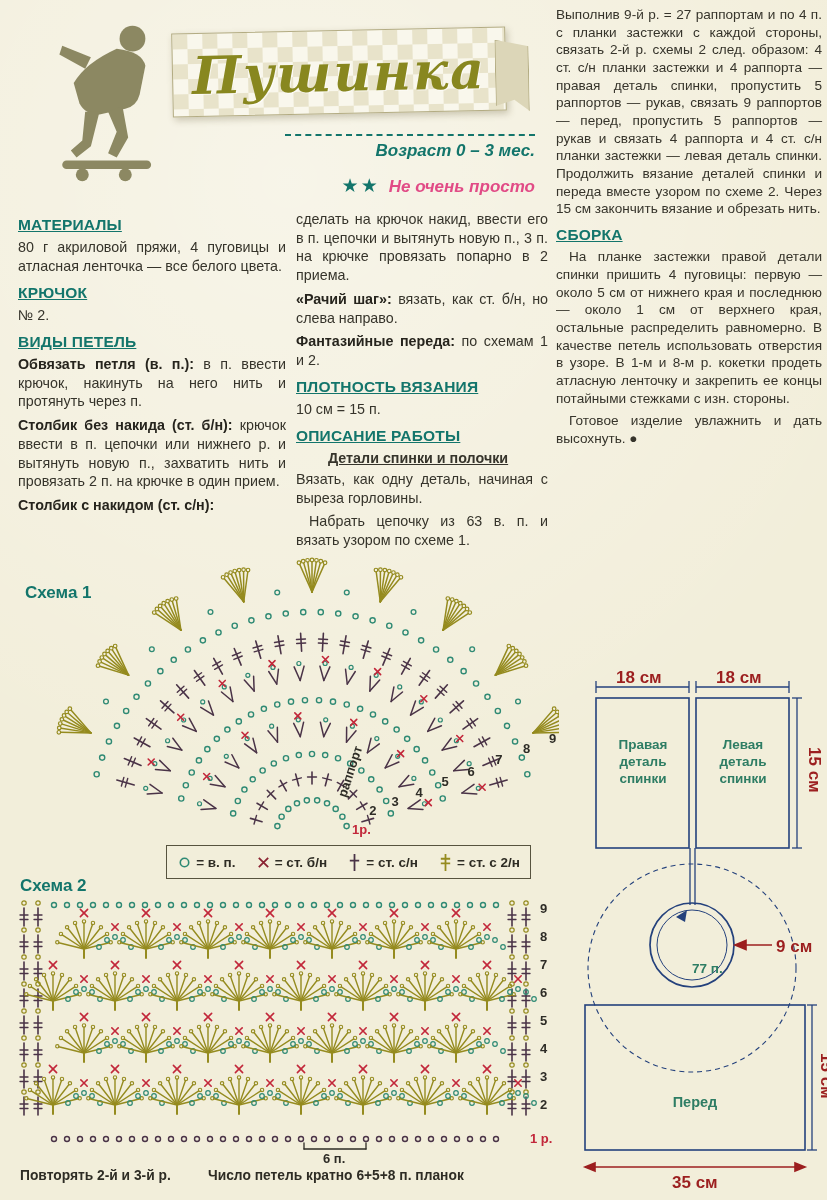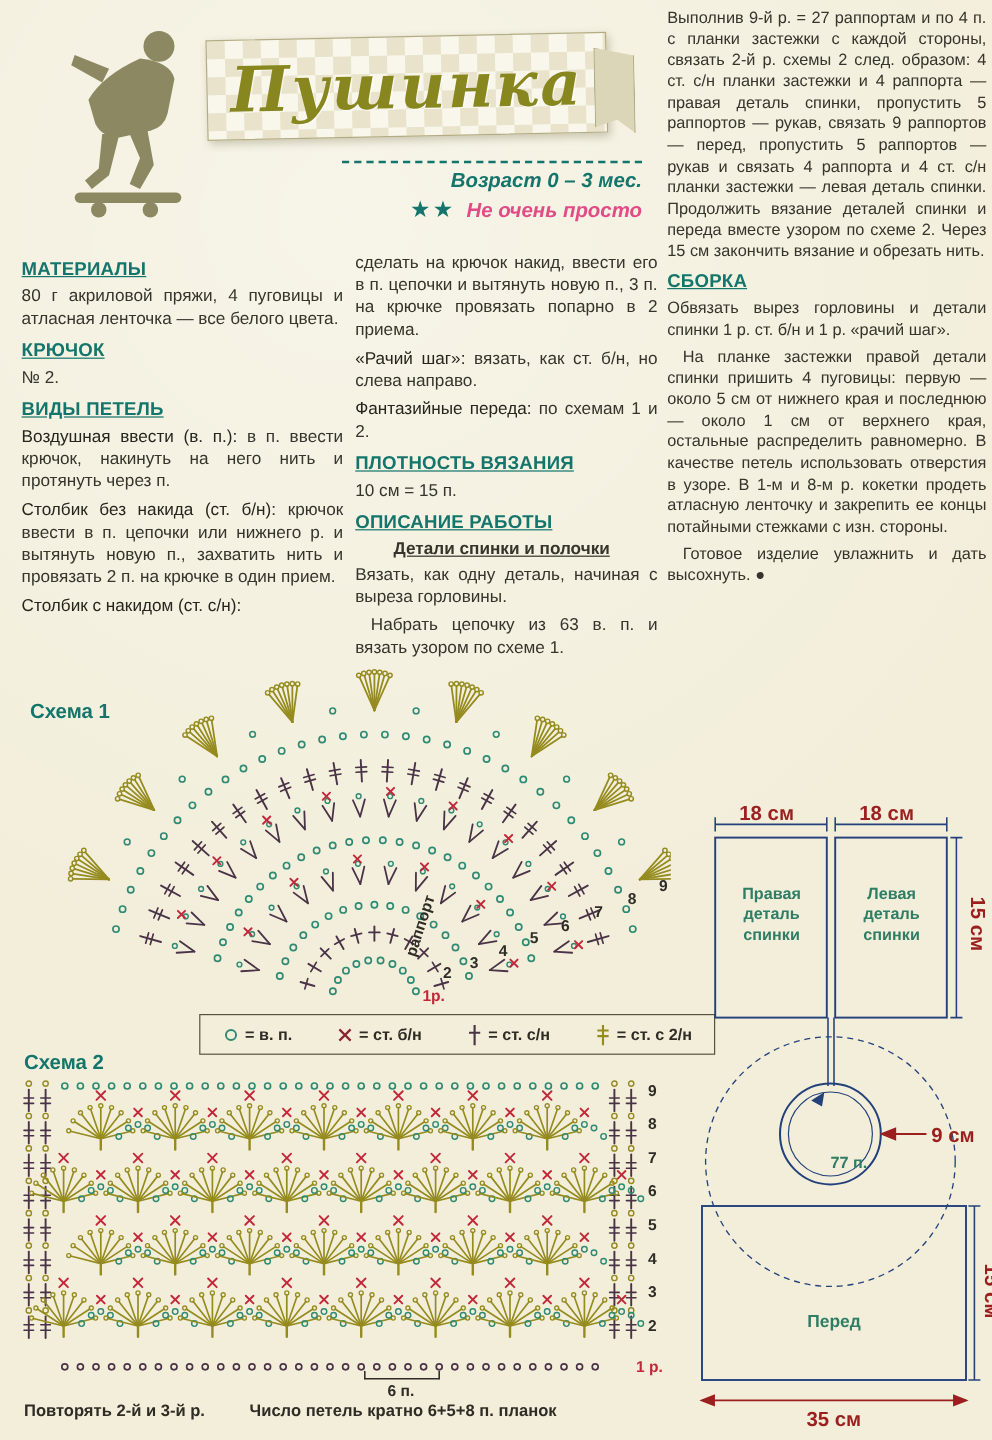--- a/index.html
+++ b/index.html
@@ -12,45 +12,45 @@
   .banner{position:absolute;left:172px;top:30px;width:334px;height:84px;transform:rotate(-1.2deg);
     background-color:#f6f3e6;background-image:repeating-conic-gradient(#f9f7ec 0% 25%, #e8e3ca 0% 50%);
     background-size:30px 30px;border:1px solid #b3ac83;box-shadow:2px 3px 7px rgba(90,80,40,.28);
     display:flex;align-items:center;justify-content:center;}
   .banner-tail{position:absolute;right:-24px;top:12px;width:34px;height:72px;background:#dcd6b8;border:1px solid #b3ac83;
     clip-path:polygon(0 0,100% 10%,100% 100%,55% 84%,0 92%);z-index:-1;}
   .banner-title{font-family:"DejaVu Serif",serif;font-style:italic;font-weight:bold;font-size:52px;color:#88871f;
     letter-spacing:2px;text-shadow:1px 1px 0 rgba(255,255,255,.65);}
   .agebox{position:absolute;left:285px;top:134px;width:250px;text-align:right;}
   .age-line{color:#13756b;font-style:italic;font-weight:bold;font-size:17px;border-top:2px dashed #13756b;padding-top:5px;}
-  .diff-line{margin-top:2px;}
+  .diff-line{margin-top:13px;}
   .stars{color:#13756b;font-size:19px;letter-spacing:2px;margin-right:9px;}
   .diff{color:#e14b86;font-style:italic;font-weight:bold;font-size:17px;}
 
   
   .col{position:absolute;font-size:14.3px;line-height:1.31;text-align:justify;}
   .col p{margin-bottom:5px;}
   .col1{left:18px;top:215px;width:268px;}
   .col2{left:296px;top:210px;width:252px;}
   .col3{left:556px;top:6px;width:266px;font-size:13.6px;line-height:1.3;}
   .h{color:#13756b;font-weight:bold;font-size:15.5px;text-decoration:underline;letter-spacing:.2px;margin:7px 0 3px;}
   .col .h:first-child{margin-top:0;}
   .sub{font-weight:bold;text-decoration:underline;margin-bottom:2px;margin-left:32px;}
-  .lead{font-weight:normal;color:#26241d;margin-top:44px;}
+  .lead{font-weight:bold;color:#26241d;margin-top:44px;}
   .ind{text-indent:13px;}
 
   
   .slabel{position:absolute;color:#13756b;font-weight:bold;font-size:17px;}
   .s1label{left:25px;top:583px;}
   .s2label{left:20px;top:876px;}
   .chart{position:absolute;}
   #s1{left:14px;top:548px;}
   #s2{left:12px;top:893px;}
 
-  .legend{position:absolute;left:166px;top:845px;width:430px;height:34px;border:1.5px solid #57533f;
+  .legend{position:absolute;left:166px;top:845px;width:365px;height:34px;border:1.5px solid #57533f;
     display:flex;align-items:center;justify-content:space-around;font-weight:bold;font-size:13.5px;color:#2e2c24;}
   .li{display:flex;align-items:center;gap:4px;}
   .li svg{width:15px;height:21px;}
 
   .note{position:absolute;font-weight:bold;font-size:13.8px;color:#2e2c24;}
   .note1{left:20px;top:1168px;}
   .note2{left:208px;top:1168px;}
 
   
   .diagram{position:absolute;left:560px;top:665px;width:266px;height:535px;}
@@ -88,41 +88,40 @@
       <span class="stars">★★</span><span class="diff">Не очень просто</span>
     </div>
   </div>
 
   <div class="col col1">
     <div class="h">МАТЕРИАЛЫ</div>
     <p><span>80 г акриловой пряжи, 4 пуговицы и атласная ленточка — все белого цвета.</span></p>
     <div class="h">КРЮЧОК</div>
     <p>№ 2.</p>
     <div class="h">ВИДЫ ПЕТЕЛЬ</div>
-    <p><span class="lead">Воздушная ввести (в. п.):</span><span> в п. ввести крючок, накинуть на него нить и протянуть через п.</span></p>
+    <p><span class="lead">Обвязать петля (в. п.):</span><span> в п. ввести крючок, накинуть на него нить и протянуть через п.</span></p>
     <p><span class="lead">Столбик без накида (ст. б/н):</span><span> крючок ввести в п. цепочки или нижнего р. и вытянуть новую п., захватить нить и провязать 2 п. на крючке в один прием.</span></p>
     <p><span class="lead">Столбик с накидом (ст. с/н):</span></p>
   </div>
 
   <div class="col col2">
     <p>сделать на крючок накид, ввести его в п. цепочки и вытянуть новую п., 3 п. на крючке провязать попарно в 2 приема.</p>
     <p><span class="lead">«Рачий шаг»:</span><span> вязать, как ст. б/н, но слева направо.</span></p>
     <p><span class="lead">Фантазийные переда:</span><span> по схемам 1 и 2.</span></p>
     <div class="h">ПЛОТНОСТЬ ВЯЗАНИЯ</div>
     <p>10 см = 15 п.</p>
     <div class="h">ОПИСАНИЕ РАБОТЫ</div>
     <div class="sub">Детали спинки и полочки</div>
     <p>Вязать, как одну деталь, начиная с выреза горловины.</p>
     <p class="ind">Набрать цепочку из 63 в. п. и вязать узором по схеме 1.</p>
   </div>
 
   <div class="col col3">
     <p>Выполнив 9-й р. = 27 раппортам и по 4 п. с планки застежки с каждой стороны, связать 2-й р. схемы 2 след. образом: 4 ст. с/н планки застежки и 4 раппорта — правая деталь спинки, пропустить 5 раппортов — рукав, связать 9 раппортов — перед, пропустить 5 раппортов — рукав и связать 4 раппорта и 4 ст. с/н планки застежки — левая деталь спинки. Продолжить вязание деталей спинки и переда вместе узором по схеме 2. Через 15 см закончить вязание и обрезать нить.</p>
     <div class="h">СБОРКА</div>
-    <p>Обвязать вырез горловины и детали спинки 1 р. ст. б/н и 1 р. «рачий шаг».</p>
     <p class="ind">На планке застежки правой детали спинки пришить 4 пуговицы: первую — около 5 см от нижнего края и последнюю — около 1 см от верхнего края, остальные распределить равномерно. В качестве петель использовать отверстия в узоре. В 1-м и 8-м р. кокетки продеть атласную ленточку и закрепить ее концы потайными стежками с изн. стороны.</p>
     <p class="ind">Готовое изделие увлажнить и дать высохнуть. ●</p>
   </div>
 
   <div class="slabel s1label">Схема 1</div>
   <svg id="s1" class="chart" width="545" height="305" viewBox="0 0 545 305">
       <circle cx="263.3945789462205" cy="278.07705519058806" r="2.6" stroke="#2f8a74" stroke-width="1.4" fill="none"></circle>
       <circle cx="267.6191669320769" cy="268.686663102949" r="2.6" stroke="#2f8a74" stroke-width="1.4" fill="none"></circle>
       <circle cx="274.3292307315137" cy="260.8763077322042" r="2.6" stroke="#2f8a74" stroke-width="1.4" fill="none"></circle>
       <circle cx="282.9758156386546" cy="255.28495935695167" r="2.6" stroke="#2f8a74" stroke-width="1.4" fill="none"></circle>

